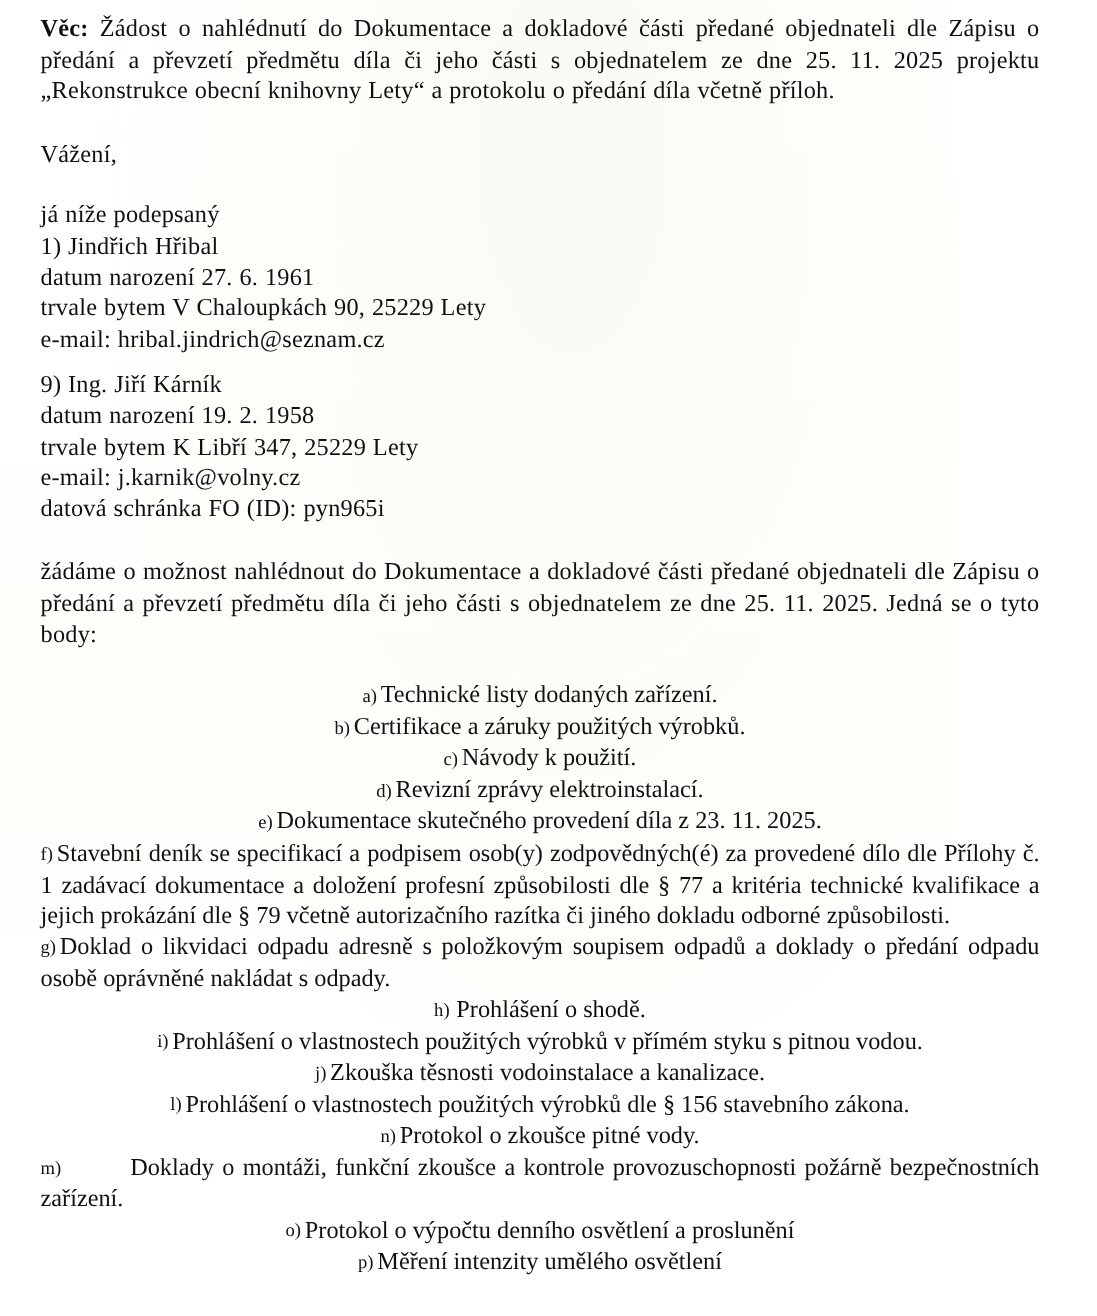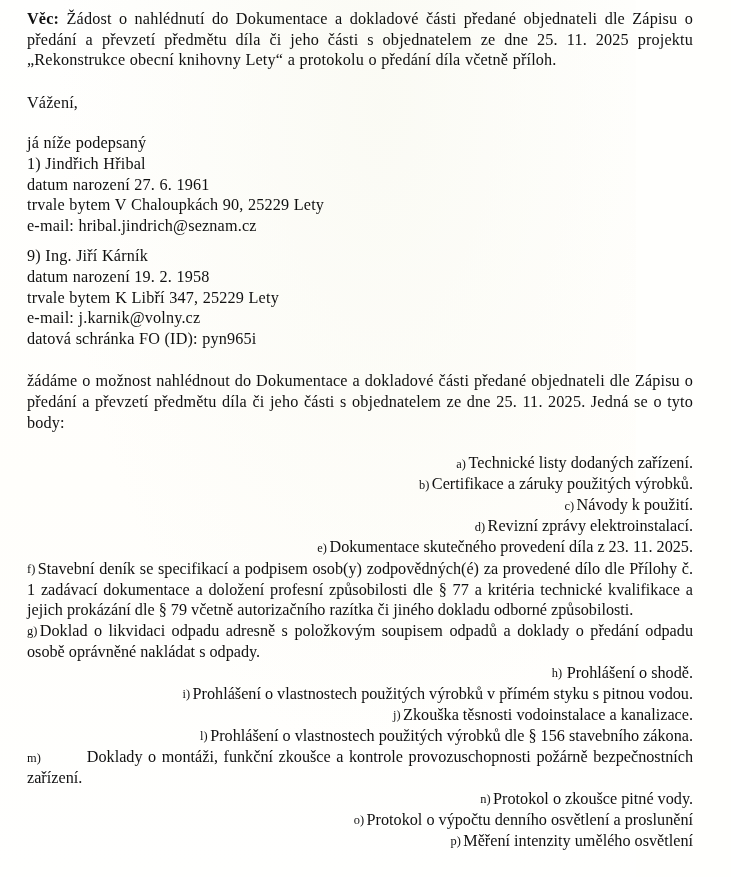--- a/index.html
+++ b/index.html
@@ -69,21 +69,21 @@
   
   .list { margin: 0; padding: 0; }
   .item {
     display: block;
     margin: 0;
     text-align: justify;
     text-justify: inter-word;
     font-size: 16.2px;
     line-height: 20.6px;
   }
-  .item-single { text-align: right; }
+  .item-single { text-align: center; }
   .marker {
     font-size: 12.4px;
     vertical-align: 0.5px;
     letter-spacing: 0;
   }
   .marker-pad { padding-right: 2.5px; }
   .marker-pad-wide { padding-right: 4.5px; }
   .tabgap { display: inline-block; width: 46px; }
 
   
@@ -145,23 +145,23 @@
 
       <div class="item item-single"><span class="marker marker-pad-wide">h)</span><span>Prohlášení o shodě.</span></div>
 
       <div class="item item-single"><span class="marker marker-pad">i)</span><span>Prohlášení o vlastnostech použitých výrobků v přímém styku s pitnou vodou.</span></div>
 
       <div class="item item-single"><span class="marker marker-pad">j)</span><span>Zkouška těsnosti vodoinstalace a kanalizace.</span></div>
 
 
       <div class="item item-single"><span class="marker marker-pad">l)</span><span>Prohlášení o vlastnostech použitých výrobků dle § 156 stavebního zákona.</span></div>
 
+      <div class="item item-single"><span class="marker marker-pad">n)</span><span>Protokol o zkoušce pitné vody.</span></div>
+
       <div class="item justified"><span class="marker">m)</span><span class="tabgap"></span><span>Doklady o montáži, funkční zkoušce a kontrole provozuschopnosti požárně bezpečnostních zařízení.</span></div>
-
-      <div class="item item-single"><span class="marker marker-pad">n)</span><span>Protokol o zkoušce pitné vody.</span></div>
 
       <div class="item item-single"><span class="marker marker-pad">o)</span><span>Protokol o výpočtu denního osvětlení a proslunění</span></div>
 
       <div class="item item-single"><span class="marker marker-pad">p)</span><span>Měření intenzity umělého osvětlení</span></div>
 
     </div>
   </div>
 </div>
 
 </body></html>

